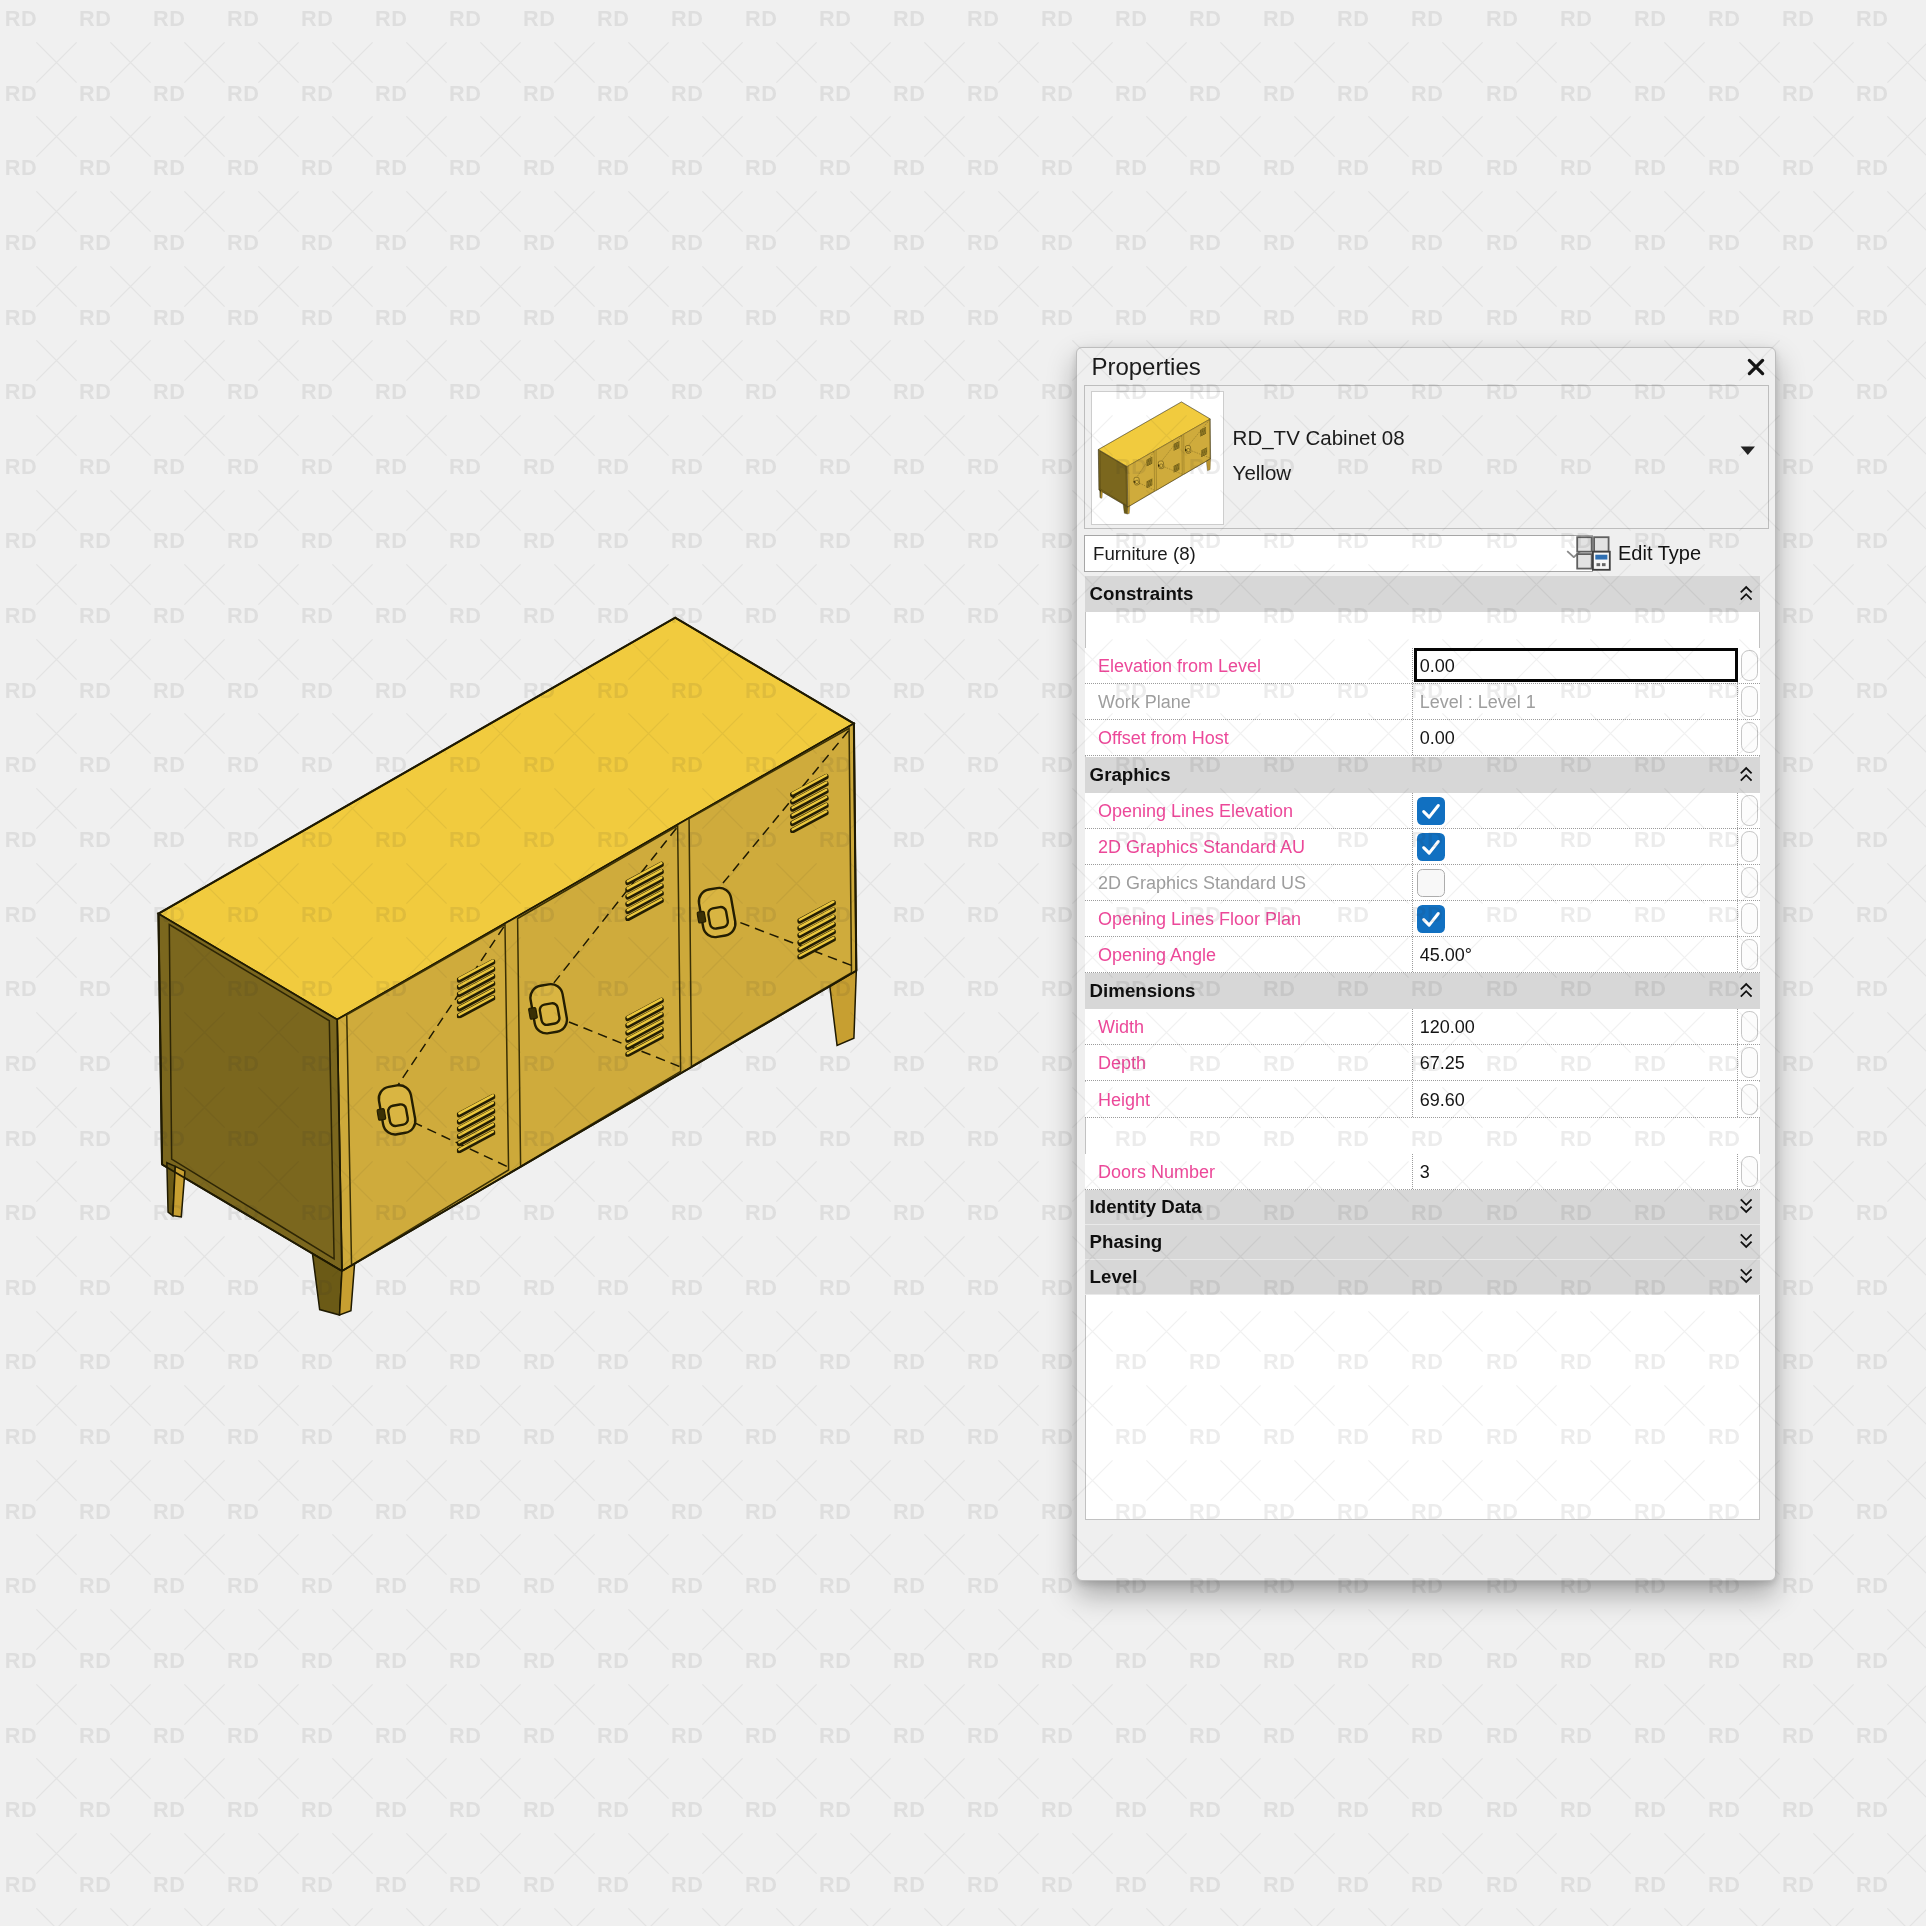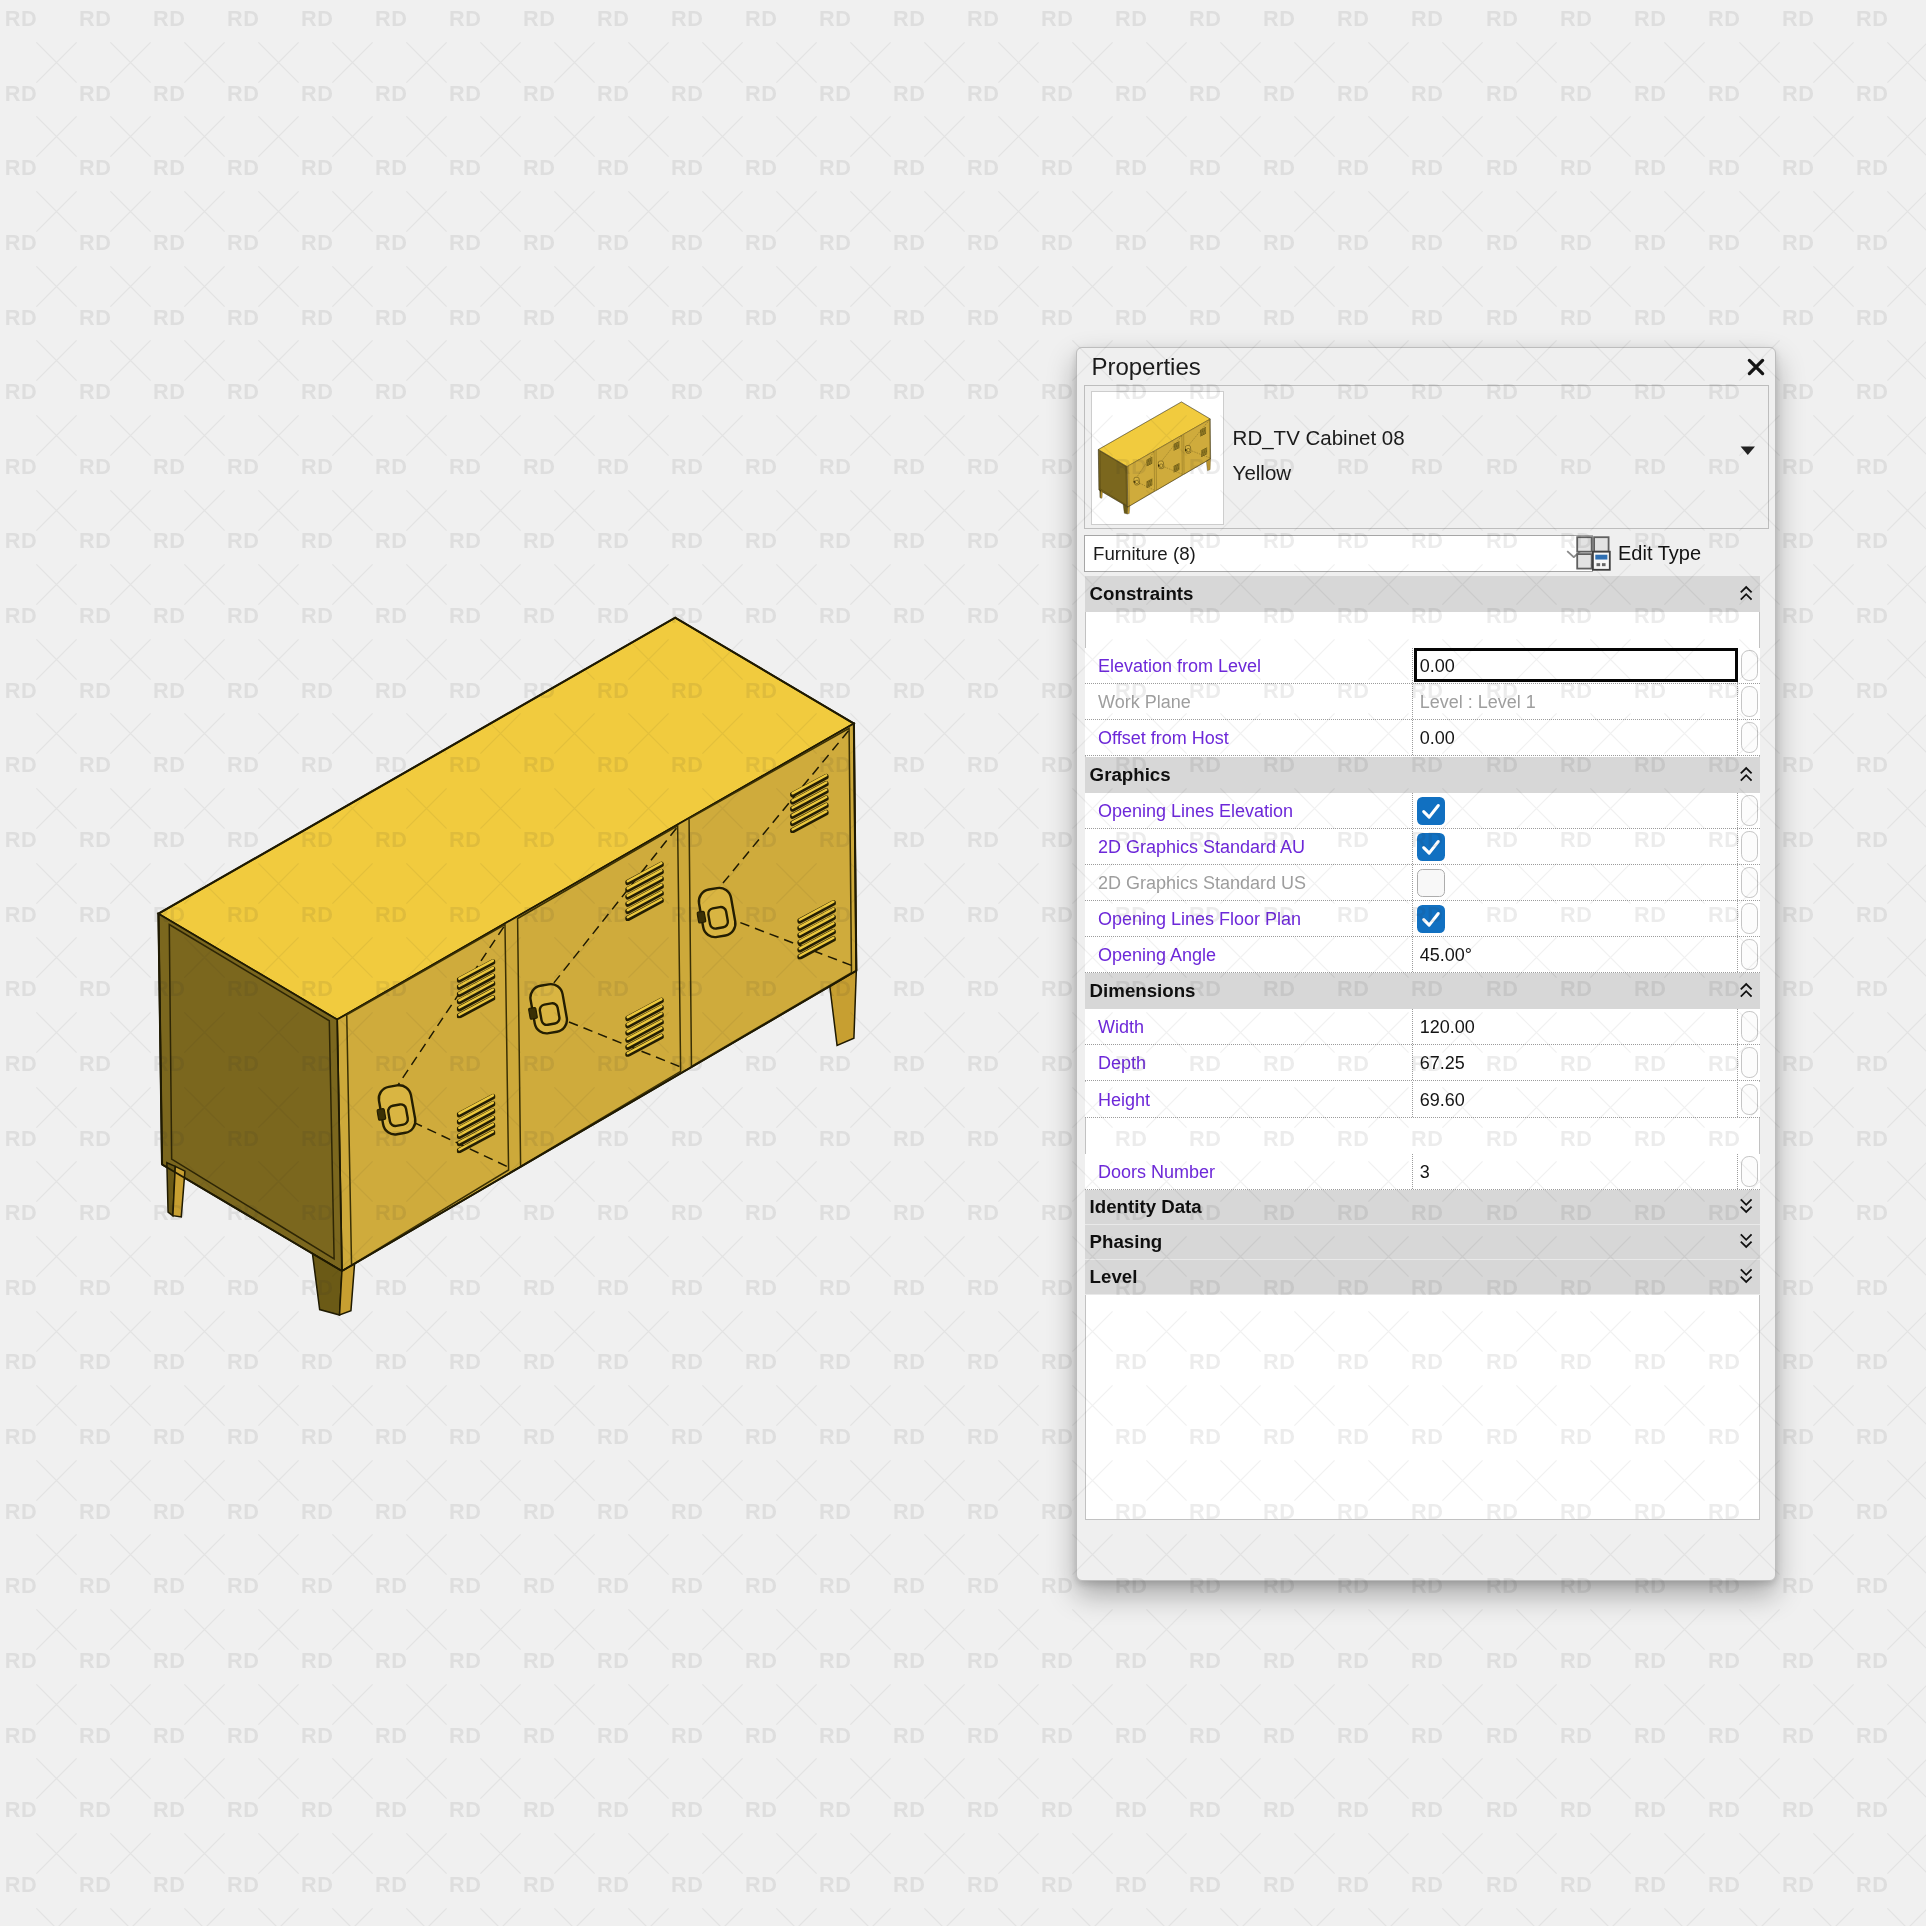--- a/index.html
+++ b/index.html
@@ -40,21 +40,21 @@
 
   #whitearea{position:absolute;left:7.8px;top:228px;width:675px;height:944px;background:#ffffff;border:0.6px solid #c2c2c2;box-sizing:border-box;}
   #grid{position:absolute;left:7.8px;top:228px;width:675px;height:719px;}
 
   .section-header{position:absolute;left:0;width:100%;background:#d7d7d7;box-sizing:border-box;}
   .sh-label{position:absolute;left:4.8px;top:50%;transform:translateY(-50%);font-size:18.7px;font-weight:600;color:#0f0f0f;white-space:nowrap;}
   .sh-chev{position:absolute;left:654px;top:50%;transform:translateY(-50%);cursor:pointer;}
   .section-header.collapsed{border-bottom:1.2px solid #e9e9e9;}
 
   .prow{position:absolute;left:0;width:100%;background:#ffffff;border-bottom:1.2px dotted #9c9c9c;box-sizing:border-box;}
-  .plabel{position:absolute;left:13.2px;top:50%;transform:translateY(-50%);font-size:18px;color:#6d28d9;white-space:nowrap;}
+  .plabel{position:absolute;left:13.2px;top:50%;transform:translateY(-50%);font-size:18px;color:#ec4899;white-space:nowrap;}
   .pvalue{position:absolute;left:335px;top:50%;transform:translateY(-50%);font-size:18px;color:#141414;white-space:nowrap;}
   .ro{color:#9e9e9e;}
   .vsep{position:absolute;top:0;bottom:0;border-left:1.2px dotted #9c9c9c;}
   .vs1{left:327px;} .vs2{left:652px;}
   .cbx{position:absolute;left:332px;top:4.2px;width:28px;height:28px;border-radius:5.4px;box-sizing:border-box;cursor:pointer;}
   .cbx.on{background:#1170c1;}
   .cbx.off{background:#f8f8f8;border:1.2px solid #adadad;}
   .selbox{position:absolute;left:329px;top:0px;width:324px;height:34px;border:3px solid #050505;box-sizing:border-box;}
   .pill{position:absolute;left:656px;top:1.8px;width:17px;height:31px;border-radius:7.8px;background:#fcfcfc;border:1.2px solid #c6c6c6;box-sizing:border-box;cursor:pointer;}
 

